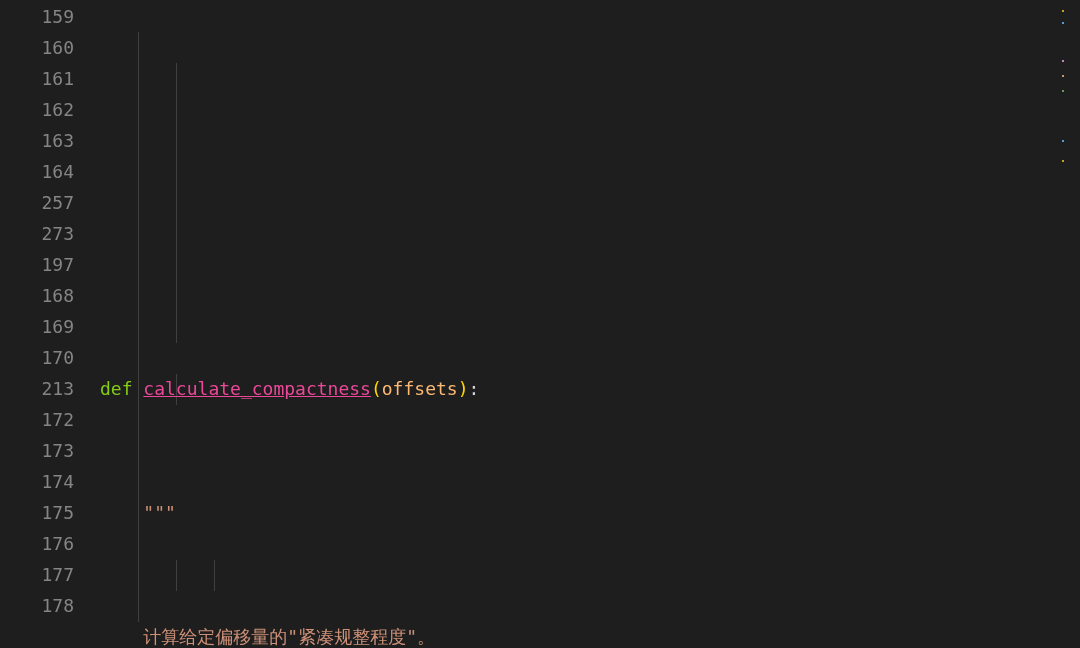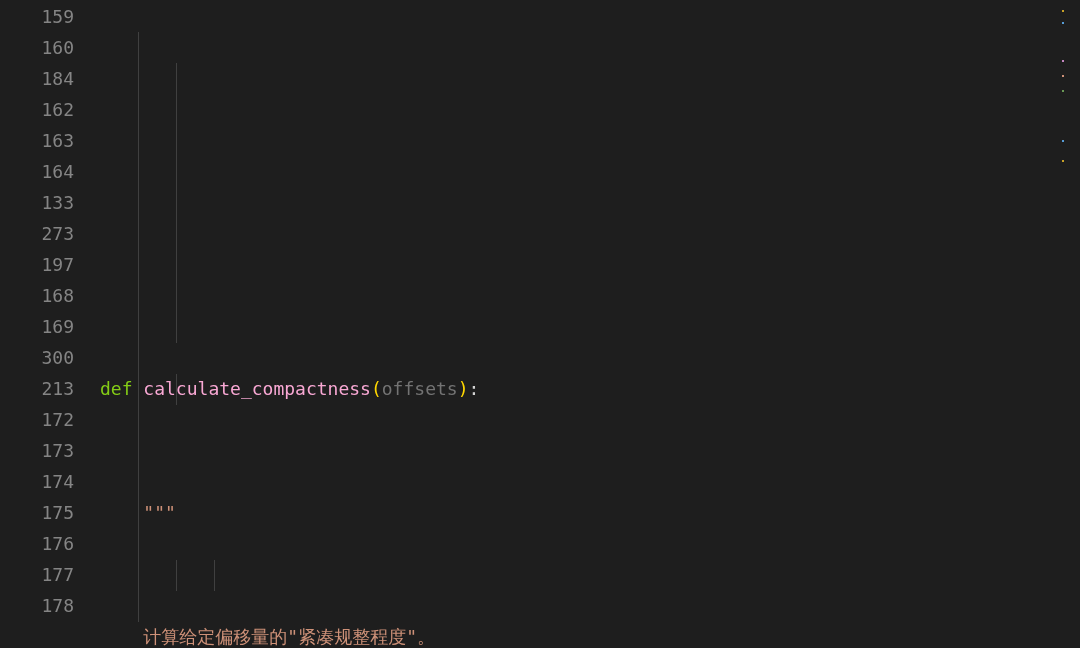--- a/index.html
+++ b/index.html
@@ -36,22 +36,22 @@
     white-space: pre;
   }
   .code .row { height: 31px; position: relative; }
   .guide-1 { left: 38px; top: 32px; height: 590px; position: absolute; border-left:1px solid #404040; }
   .guide-2a { left: 76px; top: 63px; height: 280px; position: absolute; border-left:1px solid #404040; }
   .guide-2b { left: 76px; top: 374px; height: 31px; position: absolute; border-left:1px solid #404040; }
   .guide-2c { left: 76px; top: 560px; height: 31px; position: absolute; border-left:1px solid #404040; }
   .guide-3 { left: 114px; top: 560px; height: 31px; position: absolute; border-left:1px solid #404040; }
 
   .tok-kw { color: #84cc16; }
-  .tok-fn { color: #f9a8d4; }
-  .tok-param { color: #737373; }
+  .tok-fn { color: #ec4899; text-decoration: underline; }
+  .tok-param { color: #fdba74; }
   .tok-str { color: #ce9178; }
   .tok-punc { color: #d4d4d4; }
   .tok-paren { color: #ffd700; }
   .mm-dot {
     position: absolute; right: 2px;
     width: 2px; height: 2px; background: #569cd6;
   }
   .scrollbar {
     position: absolute;
     right: 0; top: 0;
@@ -60,30 +60,30 @@
     background: #1e1e1e;
   }
 </style>
 </head>
 <body>
 
 <div class="editor">
   <div class="gutter">
     <div class="ln">159</div>
     <div class="ln">160</div>
-    <div class="ln">184</div>
+    <div class="ln">161</div>
     <div class="ln">162</div>
     <div class="ln">163</div>
     <div class="ln">164</div>
-    <div class="ln">133</div>
+    <div class="ln">257</div>
     <div class="ln">273</div>
     <div class="ln">197</div>
     <div class="ln">168</div>
     <div class="ln">169</div>
-    <div class="ln">300</div>
+    <div class="ln">170</div>
     <div class="ln">213</div>
     <div class="ln">172</div>
     <div class="ln">173</div>
     <div class="ln">174</div>
     <div class="ln">175</div>
     <div class="ln">176</div>
     <div class="ln">177</div>
     <div class="ln">178</div>
   </div>
 

